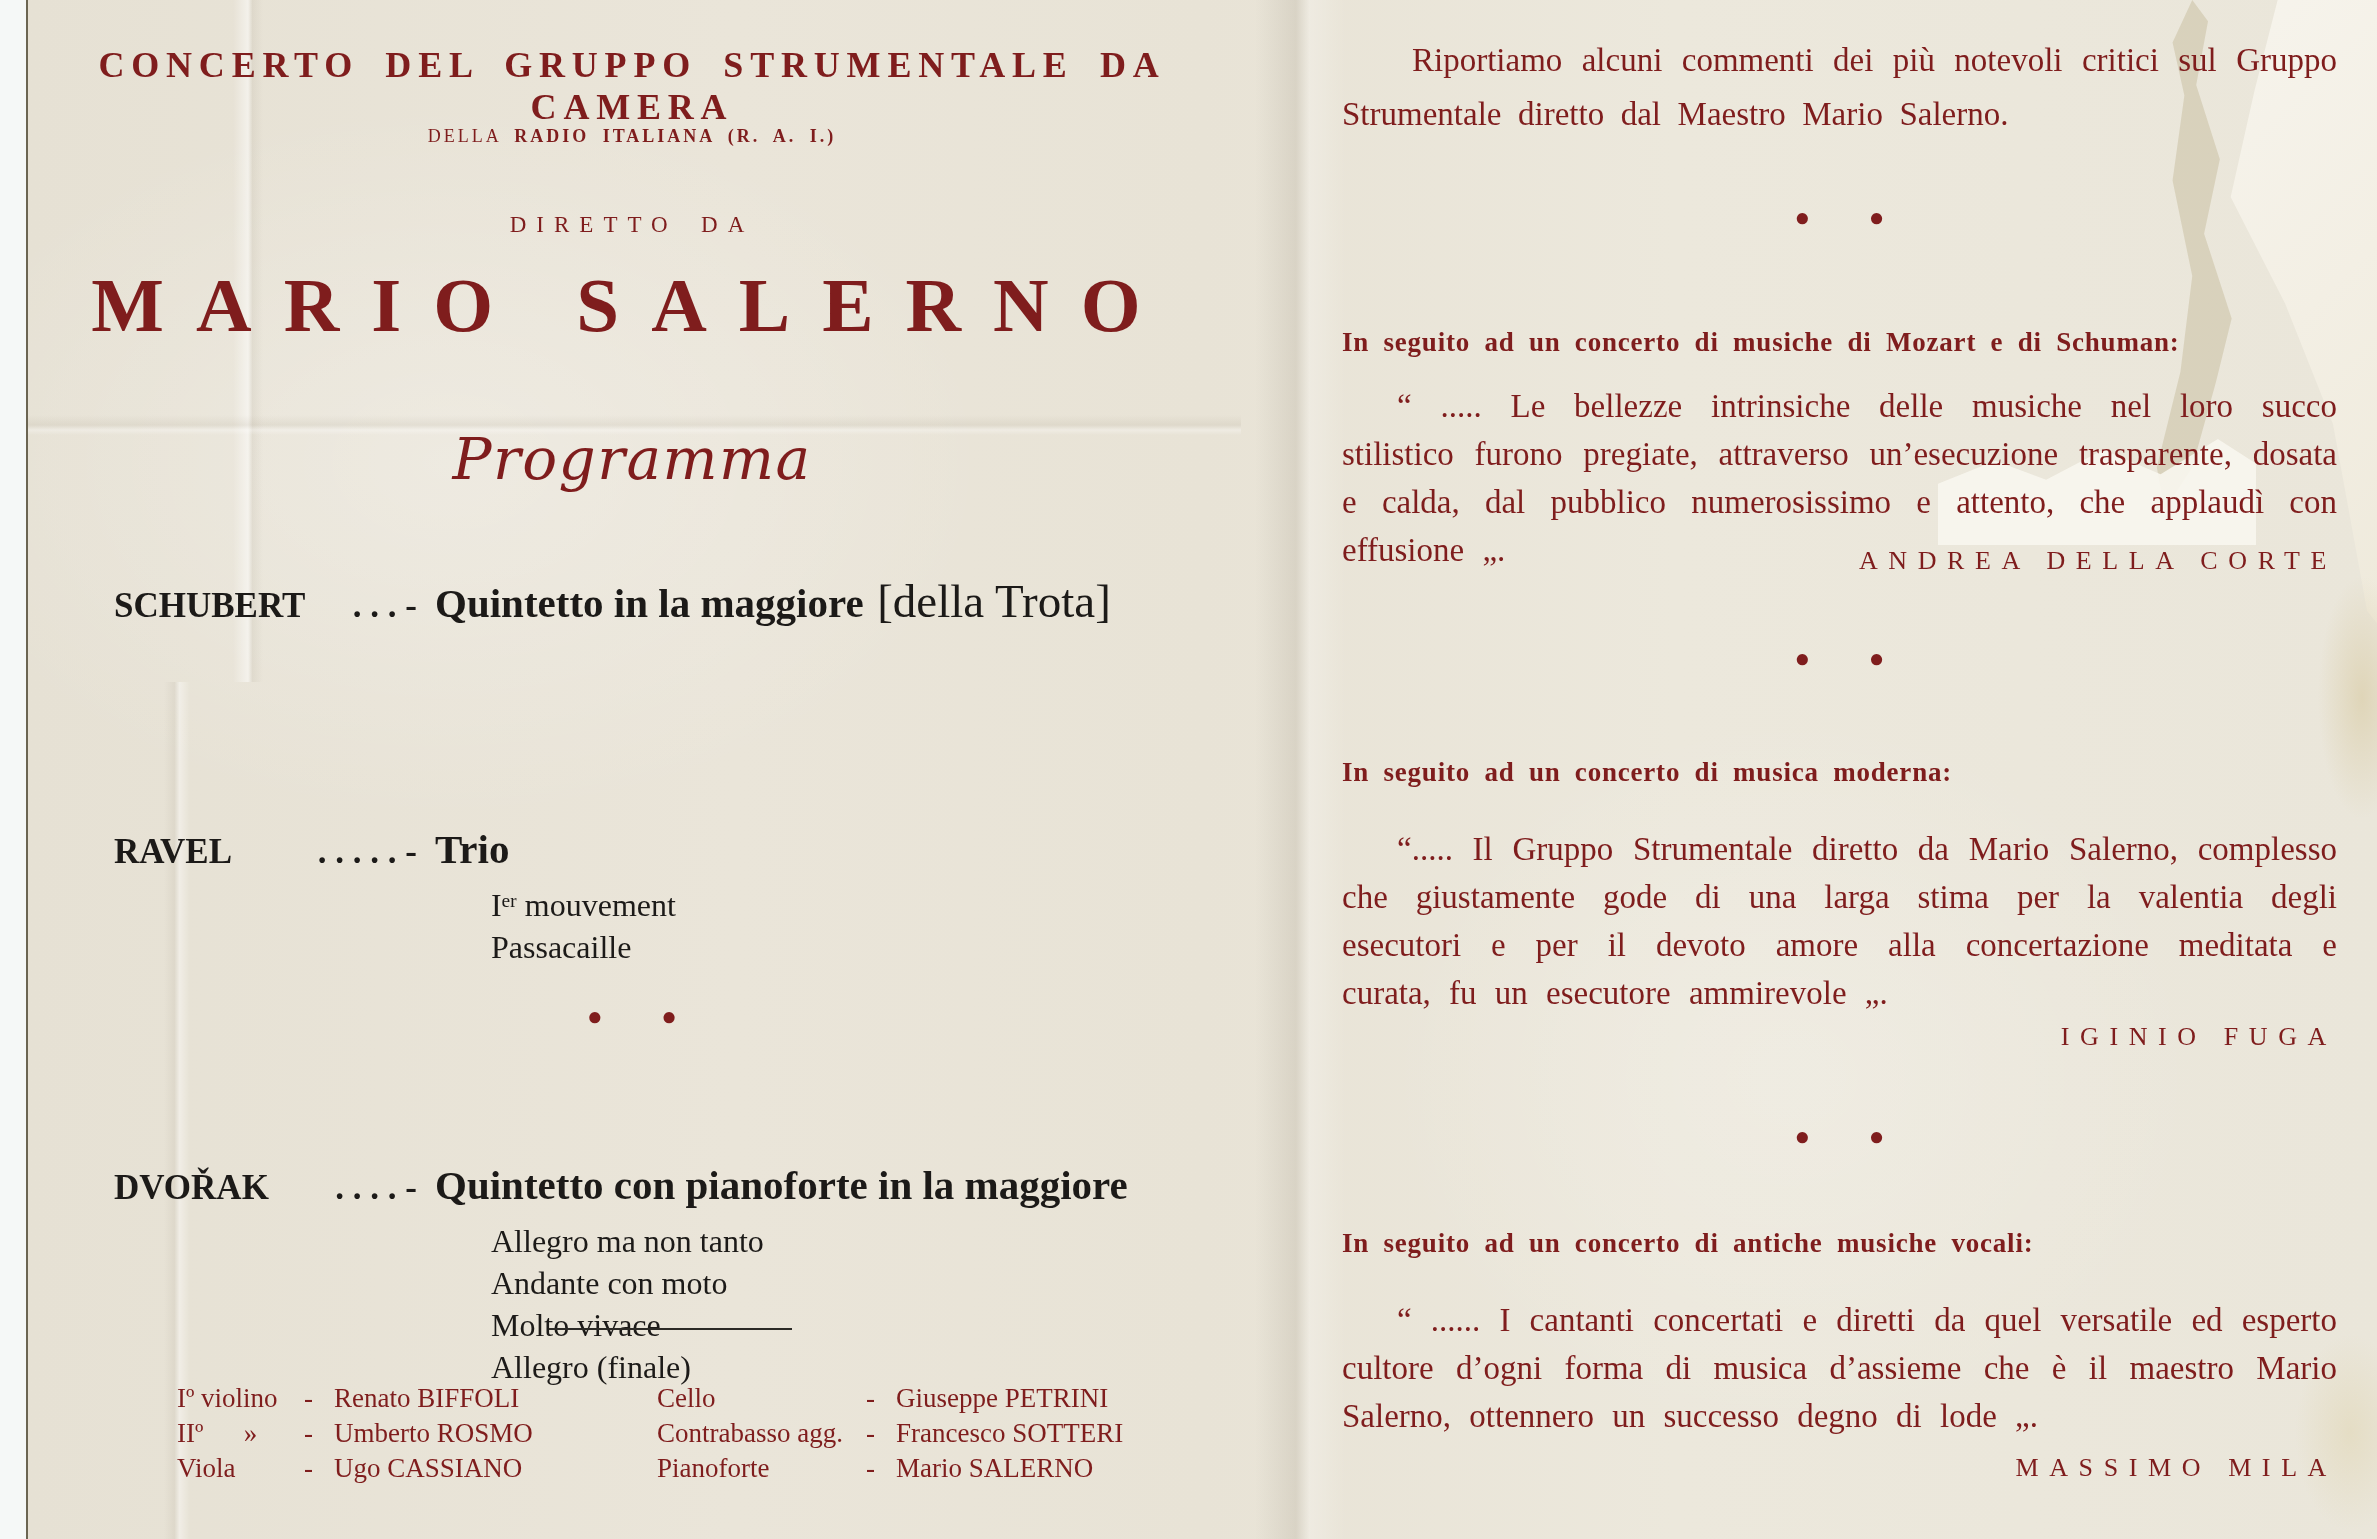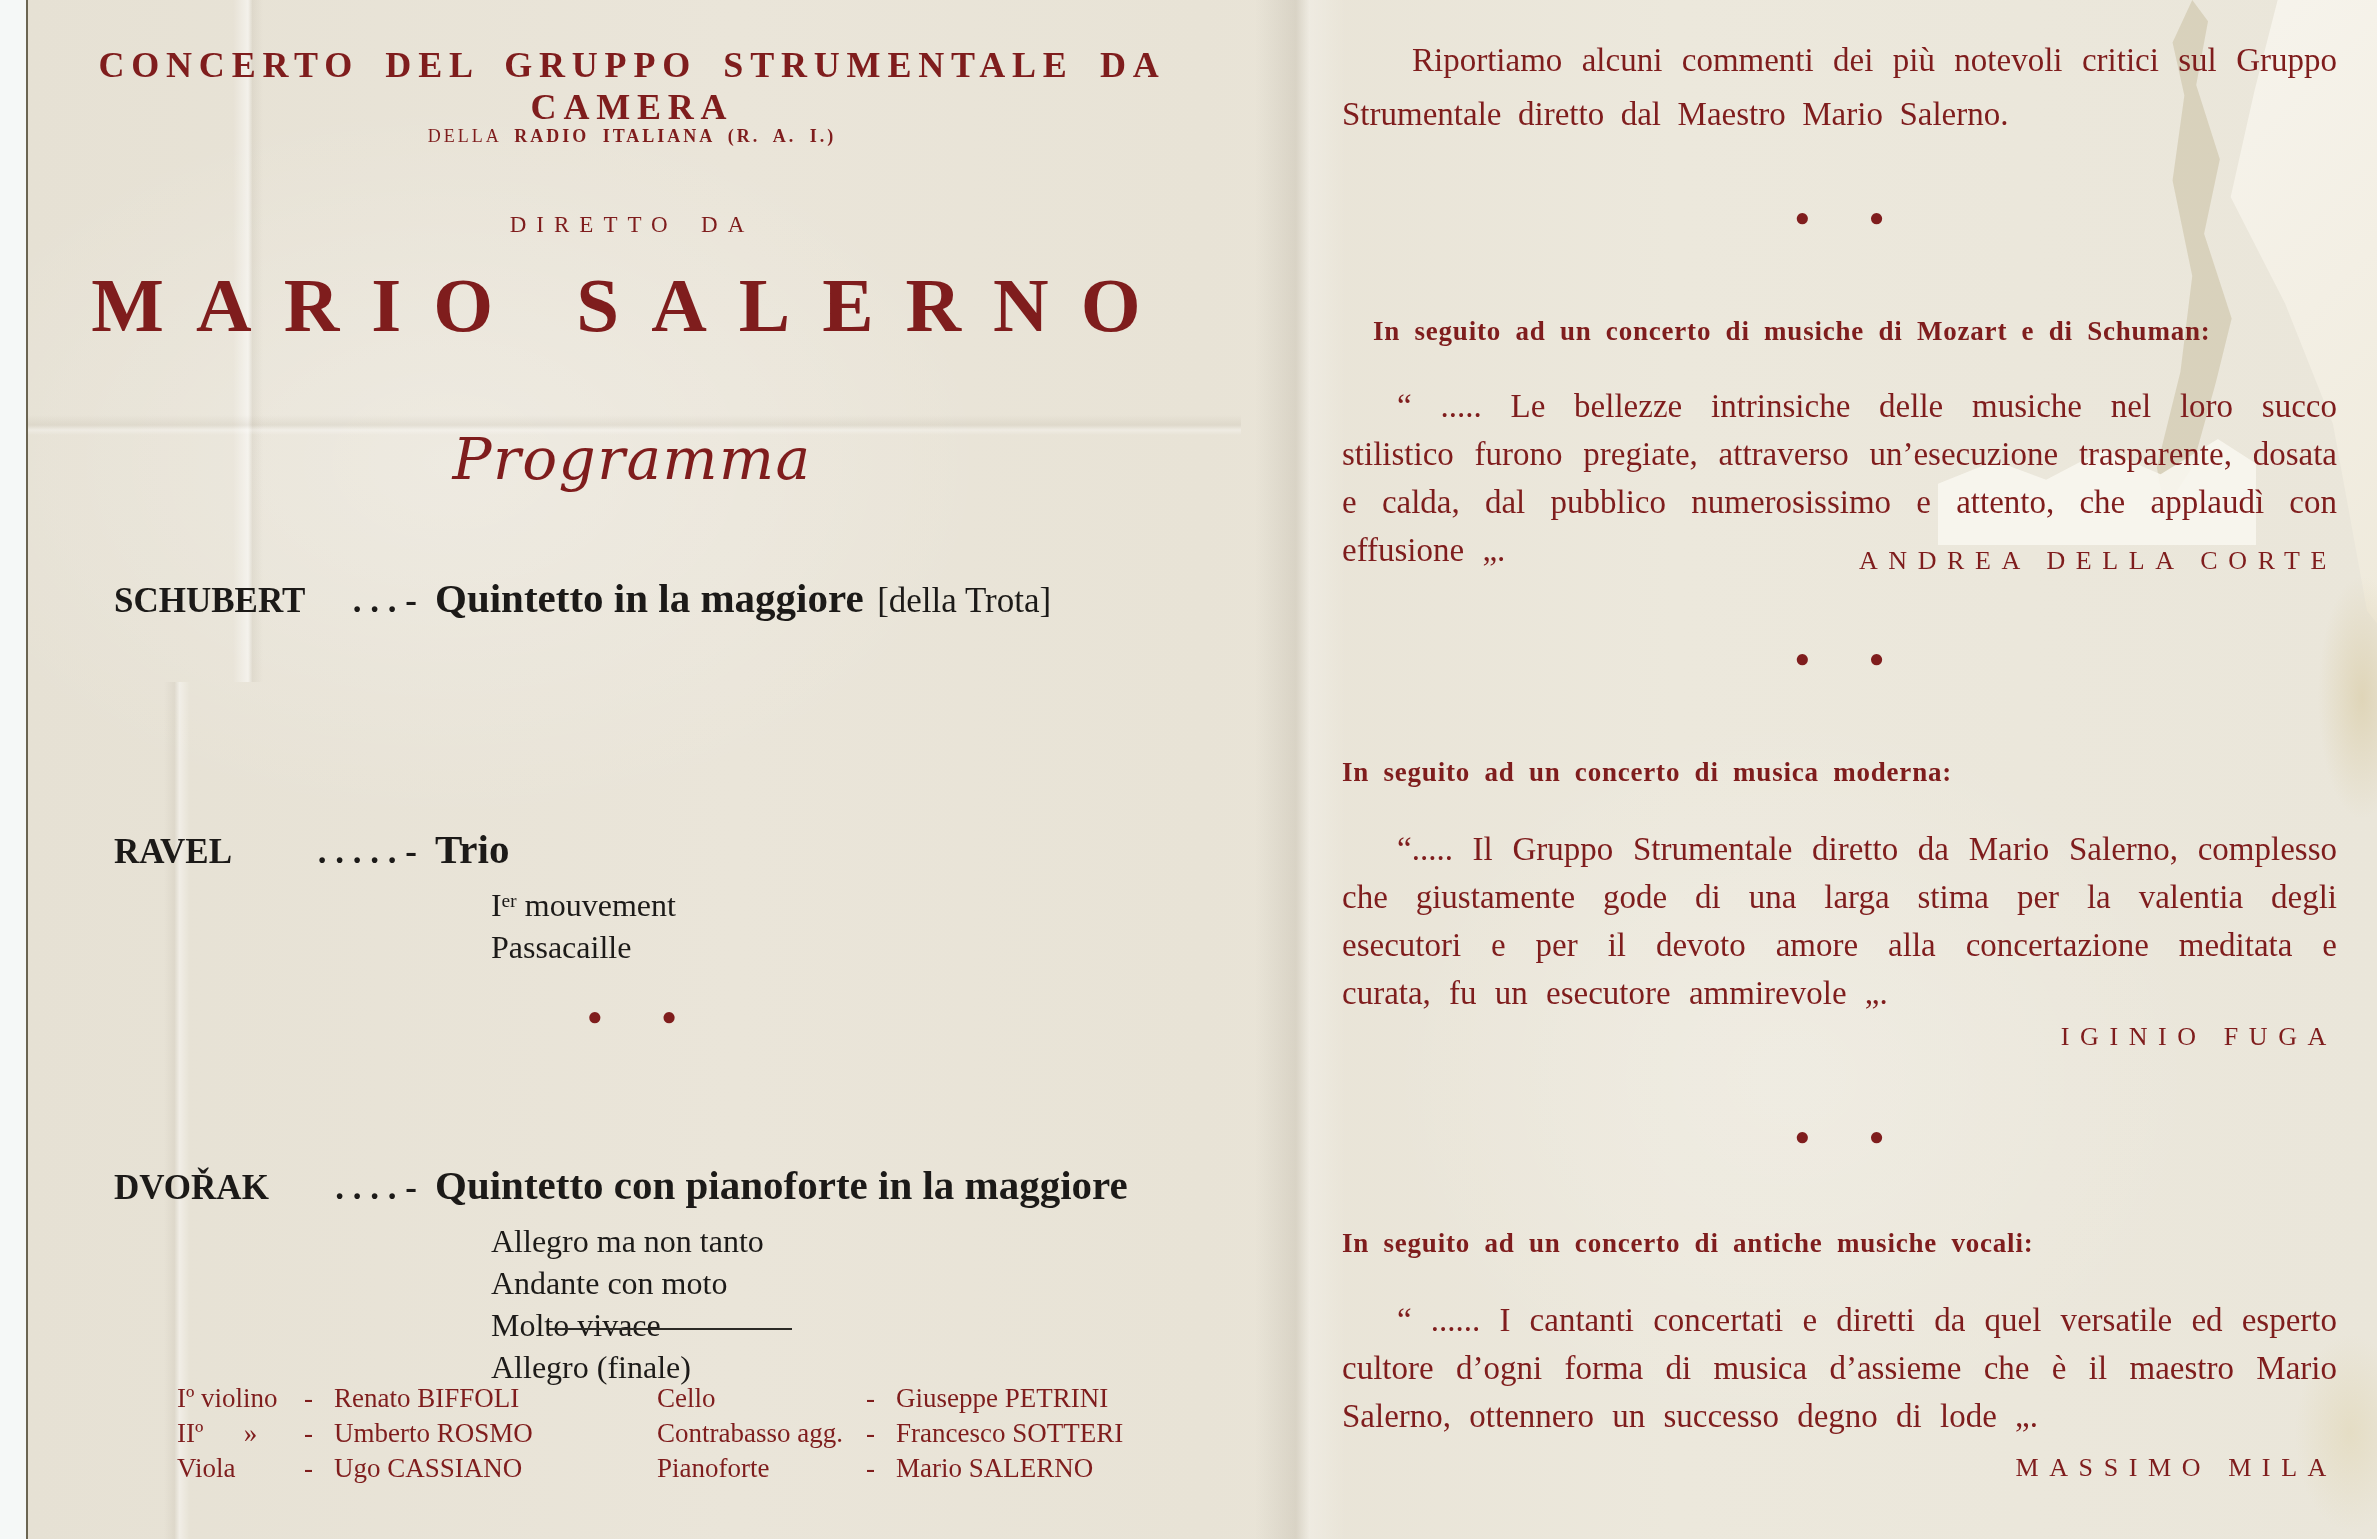--- a/index.html
+++ b/index.html
@@ -51,35 +51,35 @@
   .lp{left:33px;width:1198px;}
   .lp-title{top:44px;font-size:36px;font-weight:700;letter-spacing:6.8px;word-spacing:10.6px;}
   .lp-sub{top:126px;font-size:18px;letter-spacing:3px;word-spacing:6px;}
   .lp-sub .bold{font-weight:700;}
   .lp-directed{top:212px;font-size:23px;letter-spacing:10px;word-spacing:7.6px;}
   .lp-conductor{top:261px;font-size:77px;font-weight:700;letter-spacing:32px;}
   .lp-programma{top:425px;font-size:58px;font-style:italic;font-family:"DejaVu Serif","Liberation Serif",serif;letter-spacing:1.5px;}
   .prog-item{left:114px;width:1107px;margin-top:17px;}
   .prog-head{display:inline-flex;justify-content:space-between;width:303px;font-size:35px;font-weight:700;}
   .prog-work{font-size:41px;font-weight:700;margin-left:15px;}
-  .prog-note{font-size:35px;font-weight:400;margin-left:10.6px;}
+  .prog-note{font-size:47px;font-weight:400;margin-left:10.6px;}
   .movements{margin-left:377px;margin-top:10.6px;font-size:32px;line-height:42px;}
   .dots-sep{font-size:26px;letter-spacing:26px;text-indent:26px;}
   .lp-dots{top:1002px;}
   .divider{top:1328px;left:549px;width:243px;height:2.3px;background:#2c2a26;}
   .performers{top:1384px;left:177px;width:1046px;display:grid;
     grid-template-columns:127px 30px 323px 209px 30px auto;
     row-gap:6.8px;font-size:27px;line-height:28px;}
   .performers .cell{white-space:pre;}
   
   .rp{left:1342px;width:995px;}
   .rp-intro{top:33px;font-size:33px;line-height:54px;text-align:justify;text-align-last:left;text-indent:70px;word-spacing:8.3px;}
   .rp-dots1{top:203px;}
   .rp-h{font-size:27px;font-weight:700;letter-spacing:0.8px;word-spacing:6.8px;}
-  .rp-h1{top:316px;margin-left:31px;}
+  .rp-h1{top:327px;}
   .rp-quote{font-size:33px;line-height:48px;text-align:justify;text-align-last:left;text-indent:55px;word-spacing:10px;}
   .rp-q1{top:382px;}
   .rp-author{font-size:26px;letter-spacing:10.6px;text-align:right;padding-right:89px;}
   .rp-a1{top:546px;}
   .rp-dots2{top:644px;}
   .rp-h2{top:757px;}
   .rp-q2{top:825px;}
   .rp-a2{top:1022px;}
   .rp-dots3{top:1122px;}
   .rp-h3{top:1228px;}

